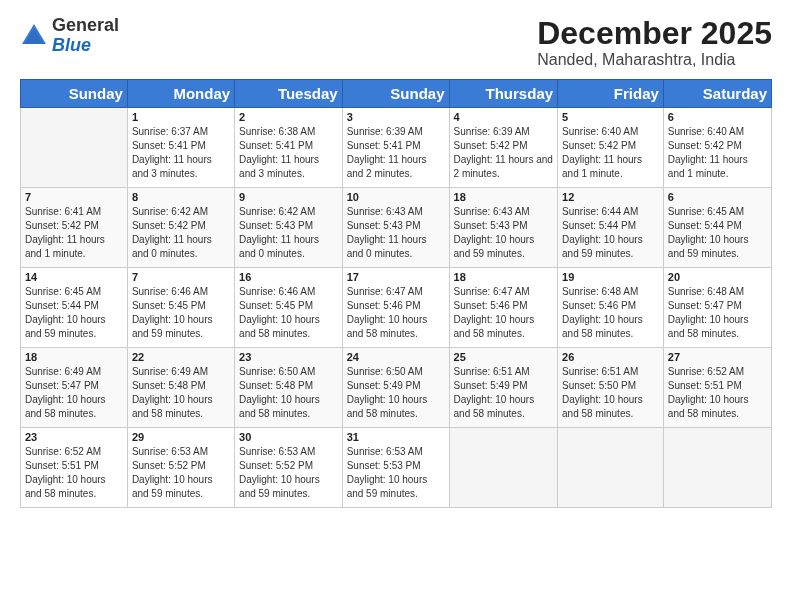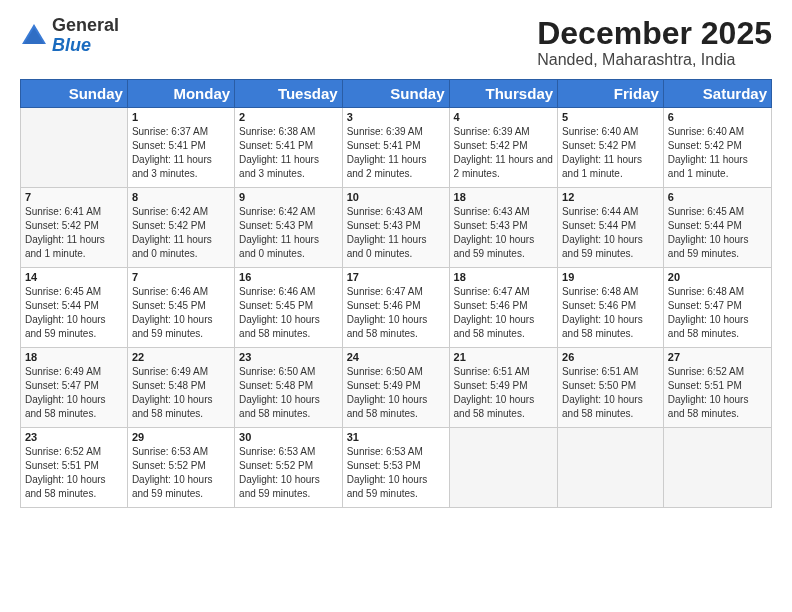--- a/index.html
+++ b/index.html
@@ -271,21 +271,21 @@
             Sunrise: 6:50 AM<br>Sunset: 5:48 PM<br>Daylight: 10 hours and 58 minutes.
           </div>
         </td>
           <td>
           <span class="day-number">24</span>
           <div class="day-detail">
             Sunrise: 6:50 AM<br>Sunset: 5:49 PM<br>Daylight: 10 hours and 58 minutes.
           </div>
         </td>
           <td>
-          <span class="day-number">21</span>
+          <span class="day-number">25</span>
           <div class="day-detail">
             Sunrise: 6:51 AM<br>Sunset: 5:49 PM<br>Daylight: 10 hours and 58 minutes.
           </div>
         </td>
           <td>
           <span class="day-number">26</span>
           <div class="day-detail">
             Sunrise: 6:51 AM<br>Sunset: 5:50 PM<br>Daylight: 10 hours and 58 minutes.
           </div>
         </td>

